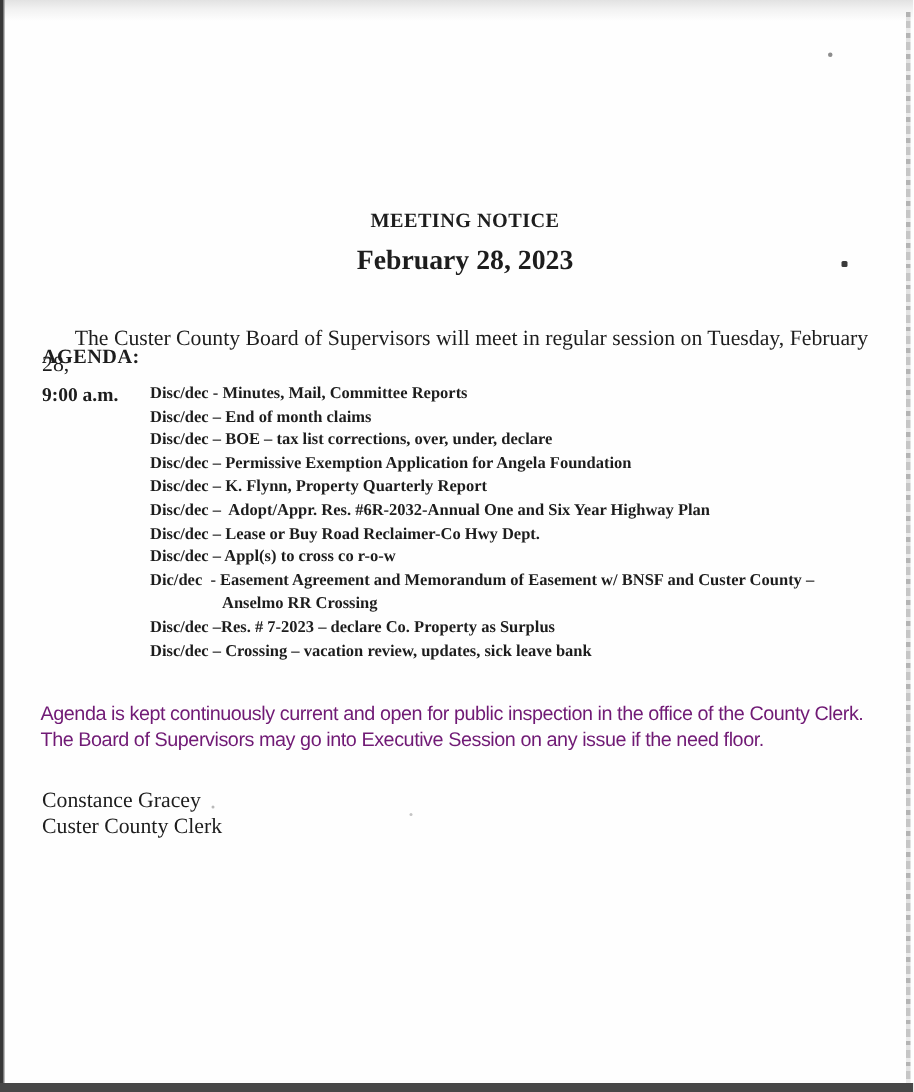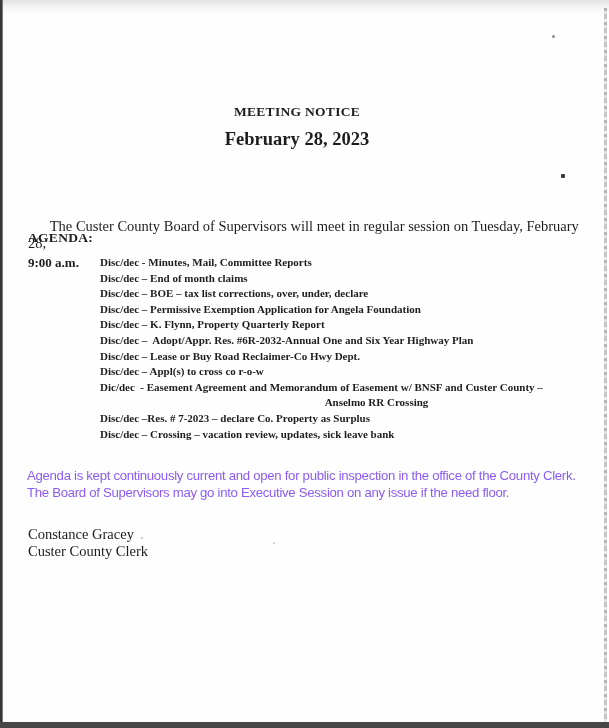--- a/index.html
+++ b/index.html
@@ -54,23 +54,24 @@
     border-radius: 50%;
   }
   .speckle-1 { left: 552px; top: 35px;  width: 3px; height: 3px; background: #8d8d8d; }
   .speckle-2 { left: 561px; top: 174px; width: 4px; height: 4px; background: #3a3a3a; border-radius: 1px; }
   .speckle-3 { left: 141px; top: 537px; width: 2px; height: 2px; background: #b9b9b9; }
   .speckle-4 { left: 273px; top: 542px; width: 2px; height: 2px; background: #c4c4c4; }
 
   
   .centered-band {
     position: absolute;
-    left: 1px;
+    left: 14px;
     width: 592px;
     text-align: center;
+    margin-top: 35px;
   }
   #notice-title {
     top: 104px;
     font-size: 13.5px;
     font-weight: bold;
     letter-spacing: 0.3px;
   }
   #date-title {
     top: 129px;
     font-size: 18.5px;
@@ -111,32 +112,31 @@
     width: 505px;
     font-size: 11px;
     line-height: 15.6px;
     font-weight: bold;
   }
   .agenda-line {
     white-space: pre-wrap;
   }
   .agenda-line.continuation {
     padding-left: 48px;
-    text-align: center;
   }
   #public-note {
     position: absolute;
     left: 27px;
     top: 467px;
     width: 575px;
     font-family: "Liberation Sans", "DejaVu Sans", sans-serif;
     font-size: 13.2px;
     letter-spacing: -0.3px;
     line-height: 17.2px;
-    color: #8b5cf6;
+    color: #701a75;
   }
   #signature {
     position: absolute;
     left: 28px;
     top: 526px;
     font-size: 14.5px;
     line-height: 17px;
   }
 </style>
 </head>

